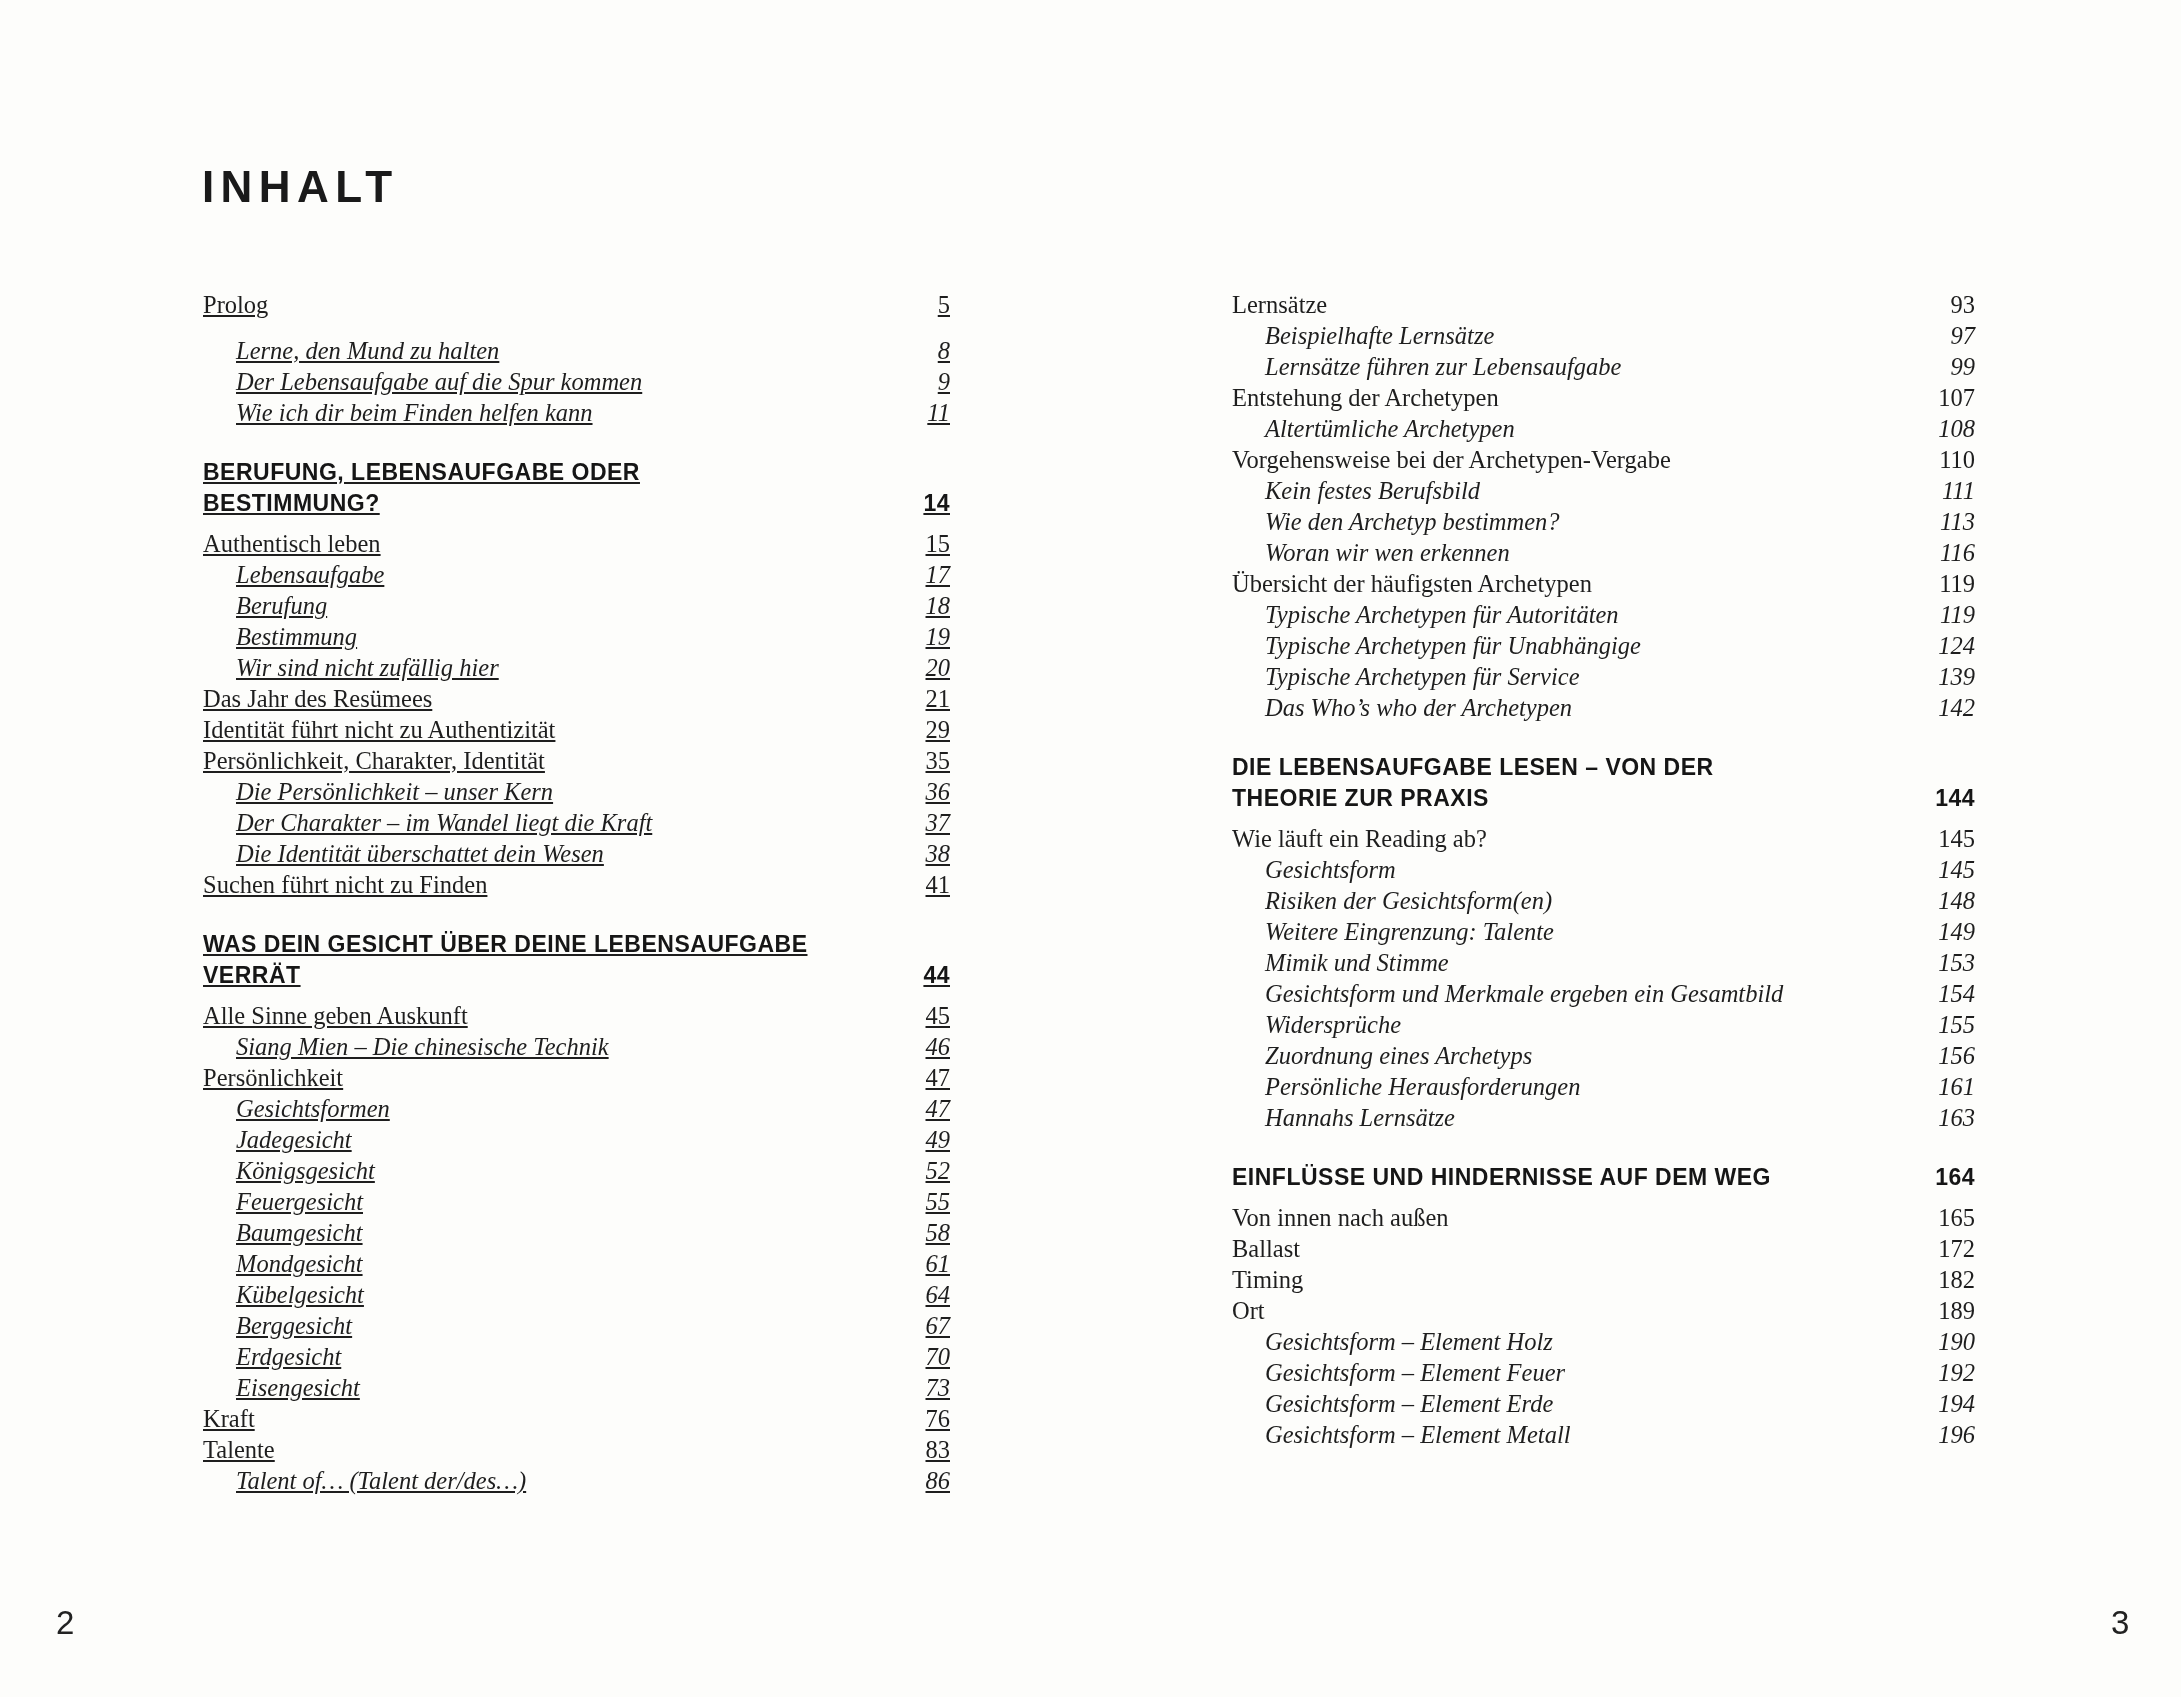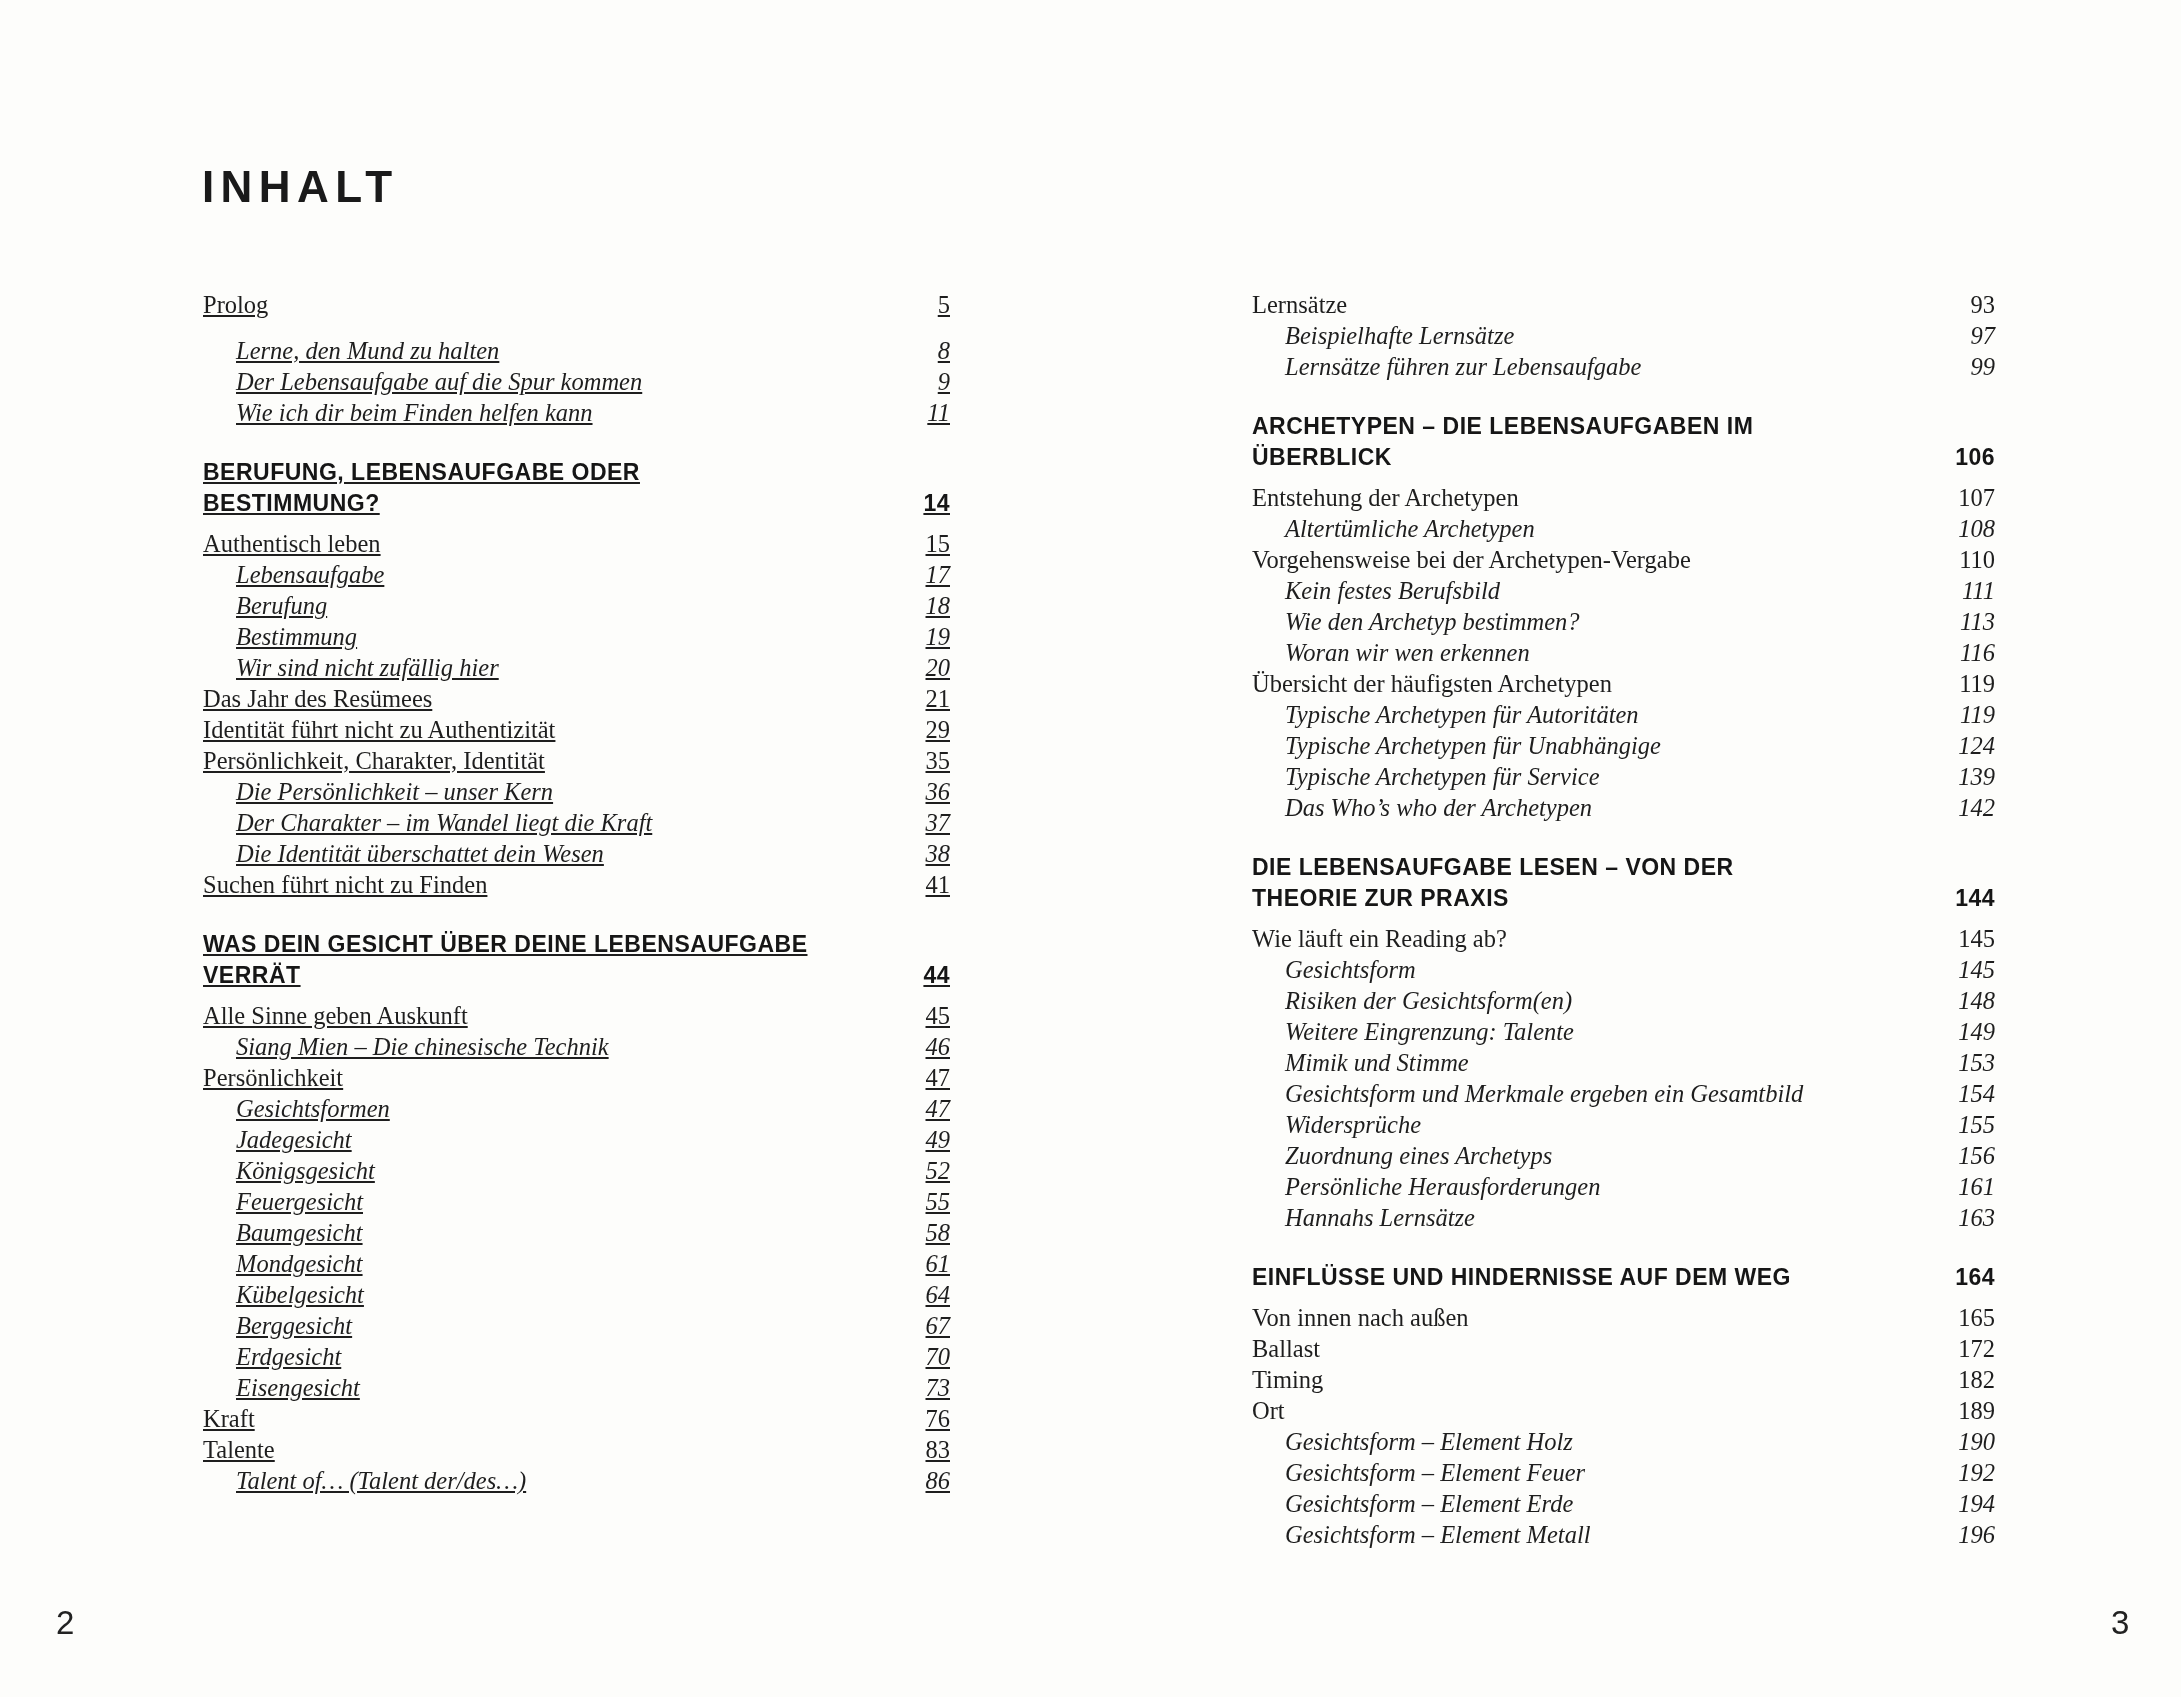--- a/index.html
+++ b/index.html
@@ -26,21 +26,21 @@
     letter-spacing: 6.4px;
     color: #1a1a1a;
     line-height: 1;
   }
 
   .toc-col {
     position: absolute;
     top: 289px;
   }
   .toc-col.left  { left: 203px;  width: 747px; text-decoration: underline; }
-  .toc-col.right { left: 1232px; width: 743px; margin-left: 20px; }
+  .toc-col.right { left: 1232px; width: 743px; }
 
   .row {
     display: flex;
     justify-content: space-between;
     align-items: baseline;
     font-size: 24.5px;
     line-height: 31px;
   }
   .row .title { white-space: pre-line; }
   .row .num   { text-align: right; flex: 0 0 auto; padding-left: 18px; }
@@ -226,24 +226,20 @@
     <span class="num">93</span>
   </div>
       <div class="row row-subitem">
     <span class="title">Beispielhafte Lernsätze</span>
     <span class="num">97</span>
   </div>
       <div class="row row-subitem">
     <span class="title">Lernsätze führen zur Lebensaufgabe</span>
     <span class="num">99</span>
   </div>
-      <div class="row row-heading">
-    <span class="title">ARCHETYPEN – DIE LEBENSAUFGABEN IM ÜBERBLICK</span>
-    <span class="num">106</span>
-  </div>
       <div class="row row-item">
     <span class="title">Entstehung der Archetypen</span>
     <span class="num">107</span>
   </div>
       <div class="row row-subitem">
     <span class="title">Altertümliche Archetypen</span>
     <span class="num">108</span>
   </div>
       <div class="row row-item">
     <span class="title">Vorgehensweise bei der Archetypen-Vergabe</span>

